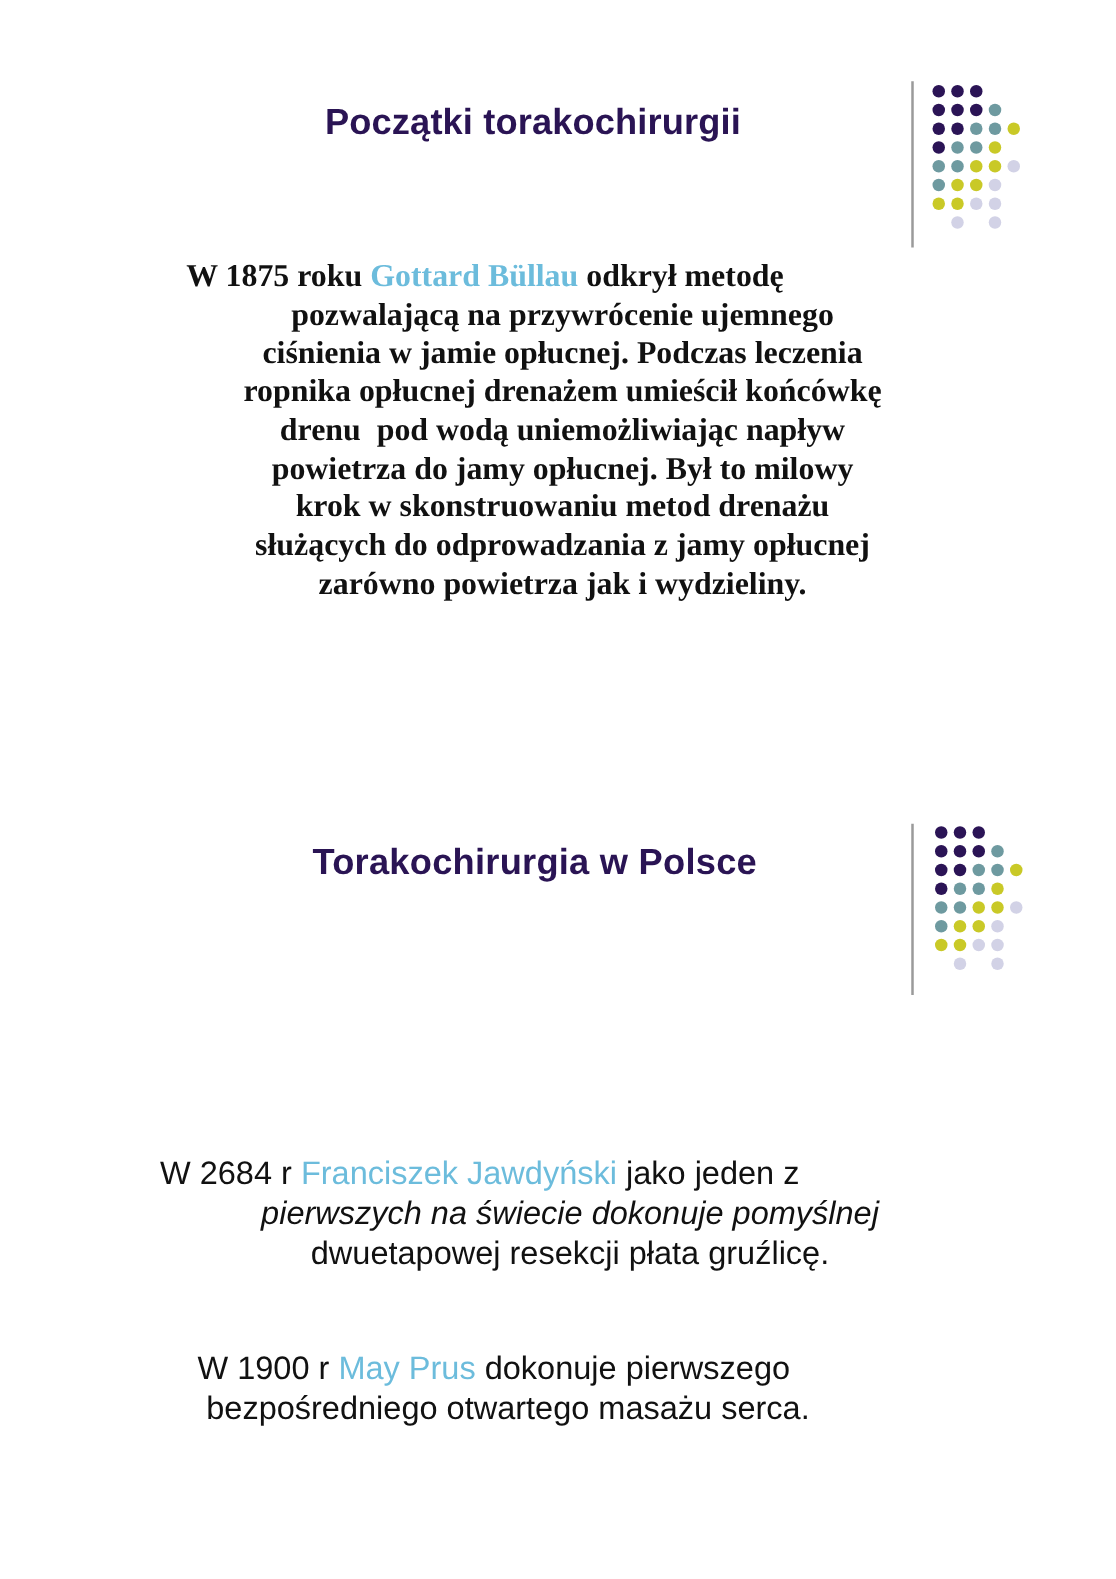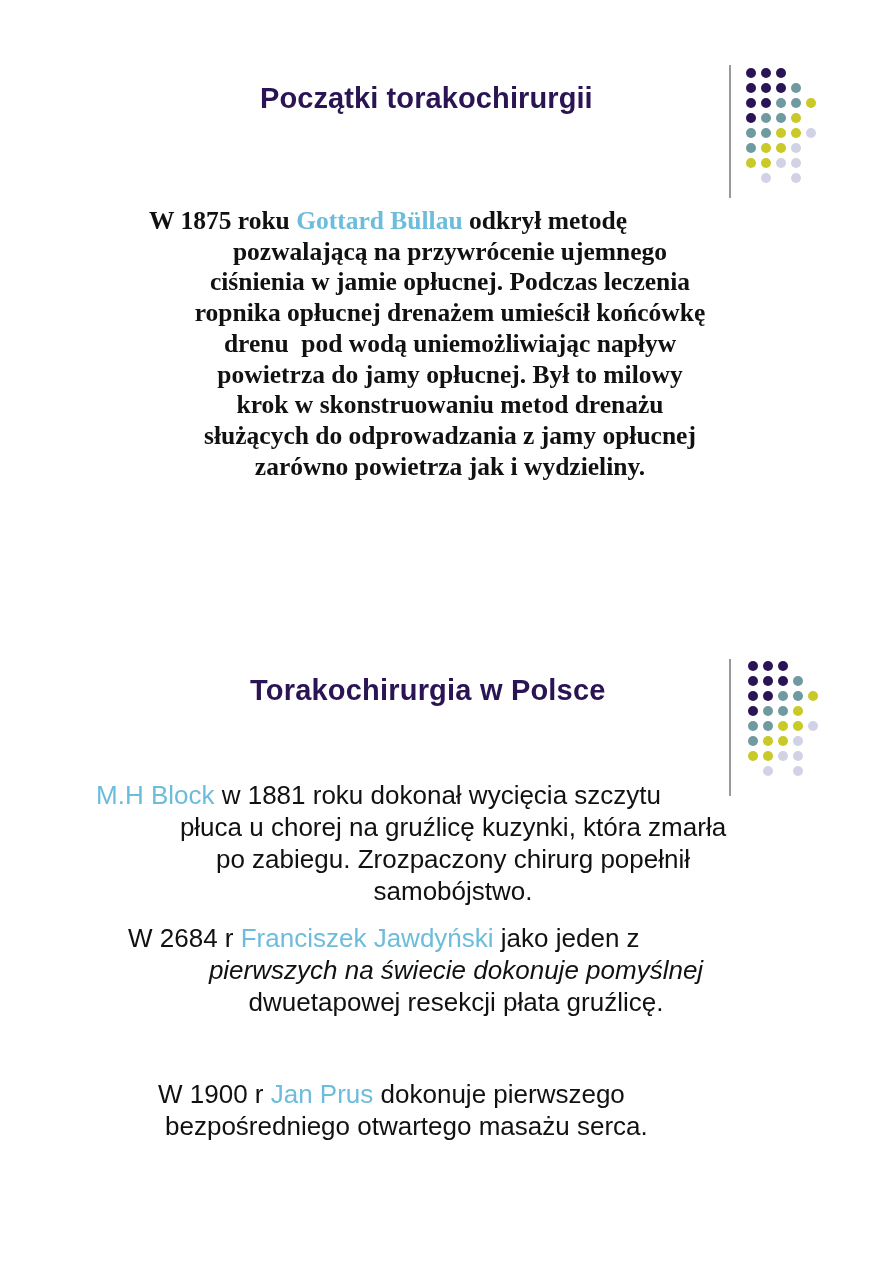--- a/index.html
+++ b/index.html
@@ -196,30 +196,24 @@
       <span class="dot" style="background: rgb(210, 210, 230);"></span>
       <span class="dot" style="background: rgb(210, 210, 230);"></span>
       <span class="dot" style="background: transparent;"></span>
       <span class="dot" style="background: transparent;"></span>
       <span class="dot" style="background: rgb(210, 210, 230);"></span>
       <span class="dot" style="background: transparent;"></span>
       <span class="dot" style="background: rgb(210, 210, 230);"></span>
       <span class="dot" style="background: transparent;"></span>
     </div>
 
-  <p class="para para-1">
-    <span class="line first"><span></span><span class="accent">M.H Block</span><span> w 1881 roku dokonał wycięcia szczytu</span></span>
-    <span class="line" style="padding-left:26px;">płuca u chorej na gruźlicę kuzynki, która zmarła</span>
-    <span class="line" style="padding-left:26px;">po zabiegu. Zrozpaczony chirurg popełnił</span>
-    <span class="line" style="padding-left:26px;">samobójstwo.</span>
-  </p>
 
   <p class="para para-2">
     <span class="line first"><span>W 2684 r </span><span class="accent">Franciszek Jawdyński</span><span> jako jeden z</span></span>
     <span class="line" style="padding-left:32px;font-style:italic;">pierwszych na świecie dokonuje pomyślnej</span>
     <span class="line" style="padding-left:32px;">dwuetapowej resekcji płata gruźlicę.</span>
   </p>
 
   <p class="para para-3">
-    <span class="line first"><span>W 1900 r </span><span class="accent">Jan Prus</span><span> dokonuje pierwszego</span></span>
+    <span class="line first"><span>W 1900 r </span><span class="accent">May Prus</span><span> dokonuje pierwszego</span></span>
     <span class="line" style="text-align:left;padding-left:85px;">bezpośredniego otwartego masażu serca.</span>
   </p>
 </section>
 
 </body></html>

